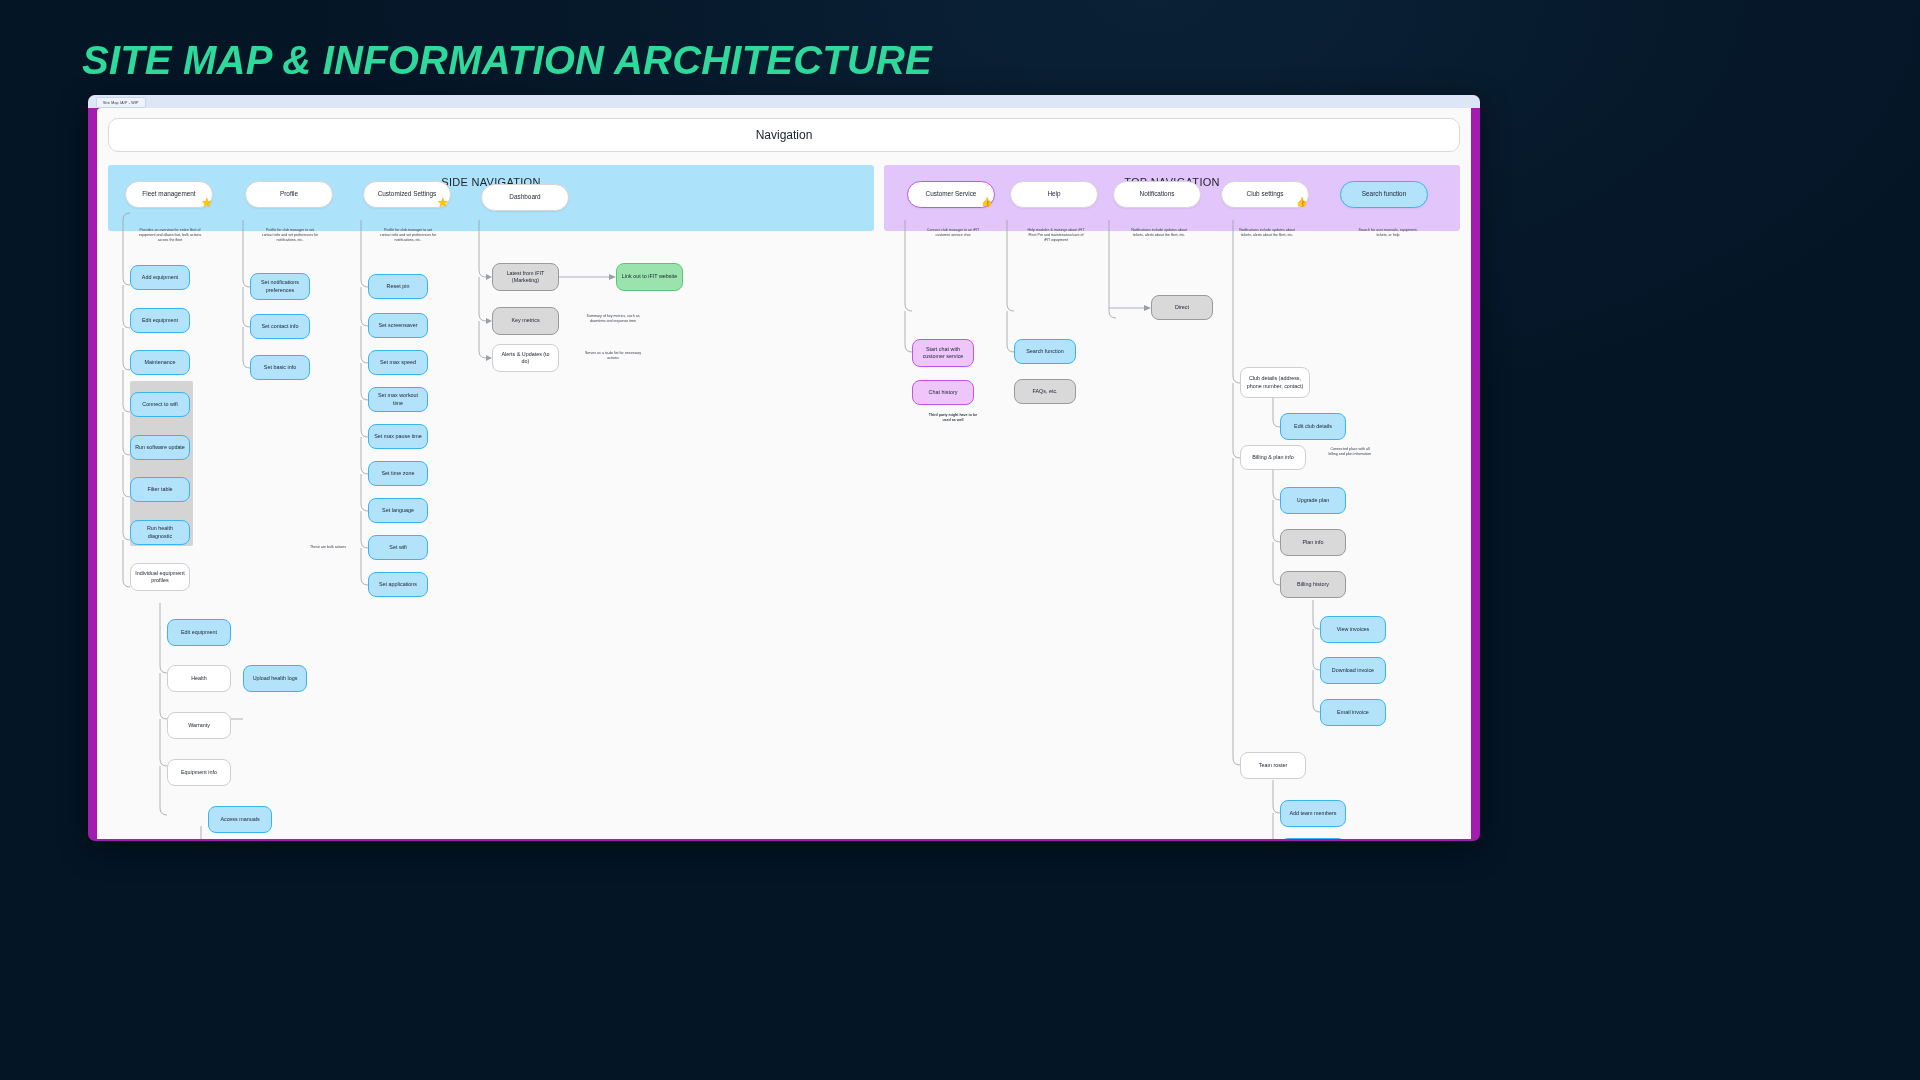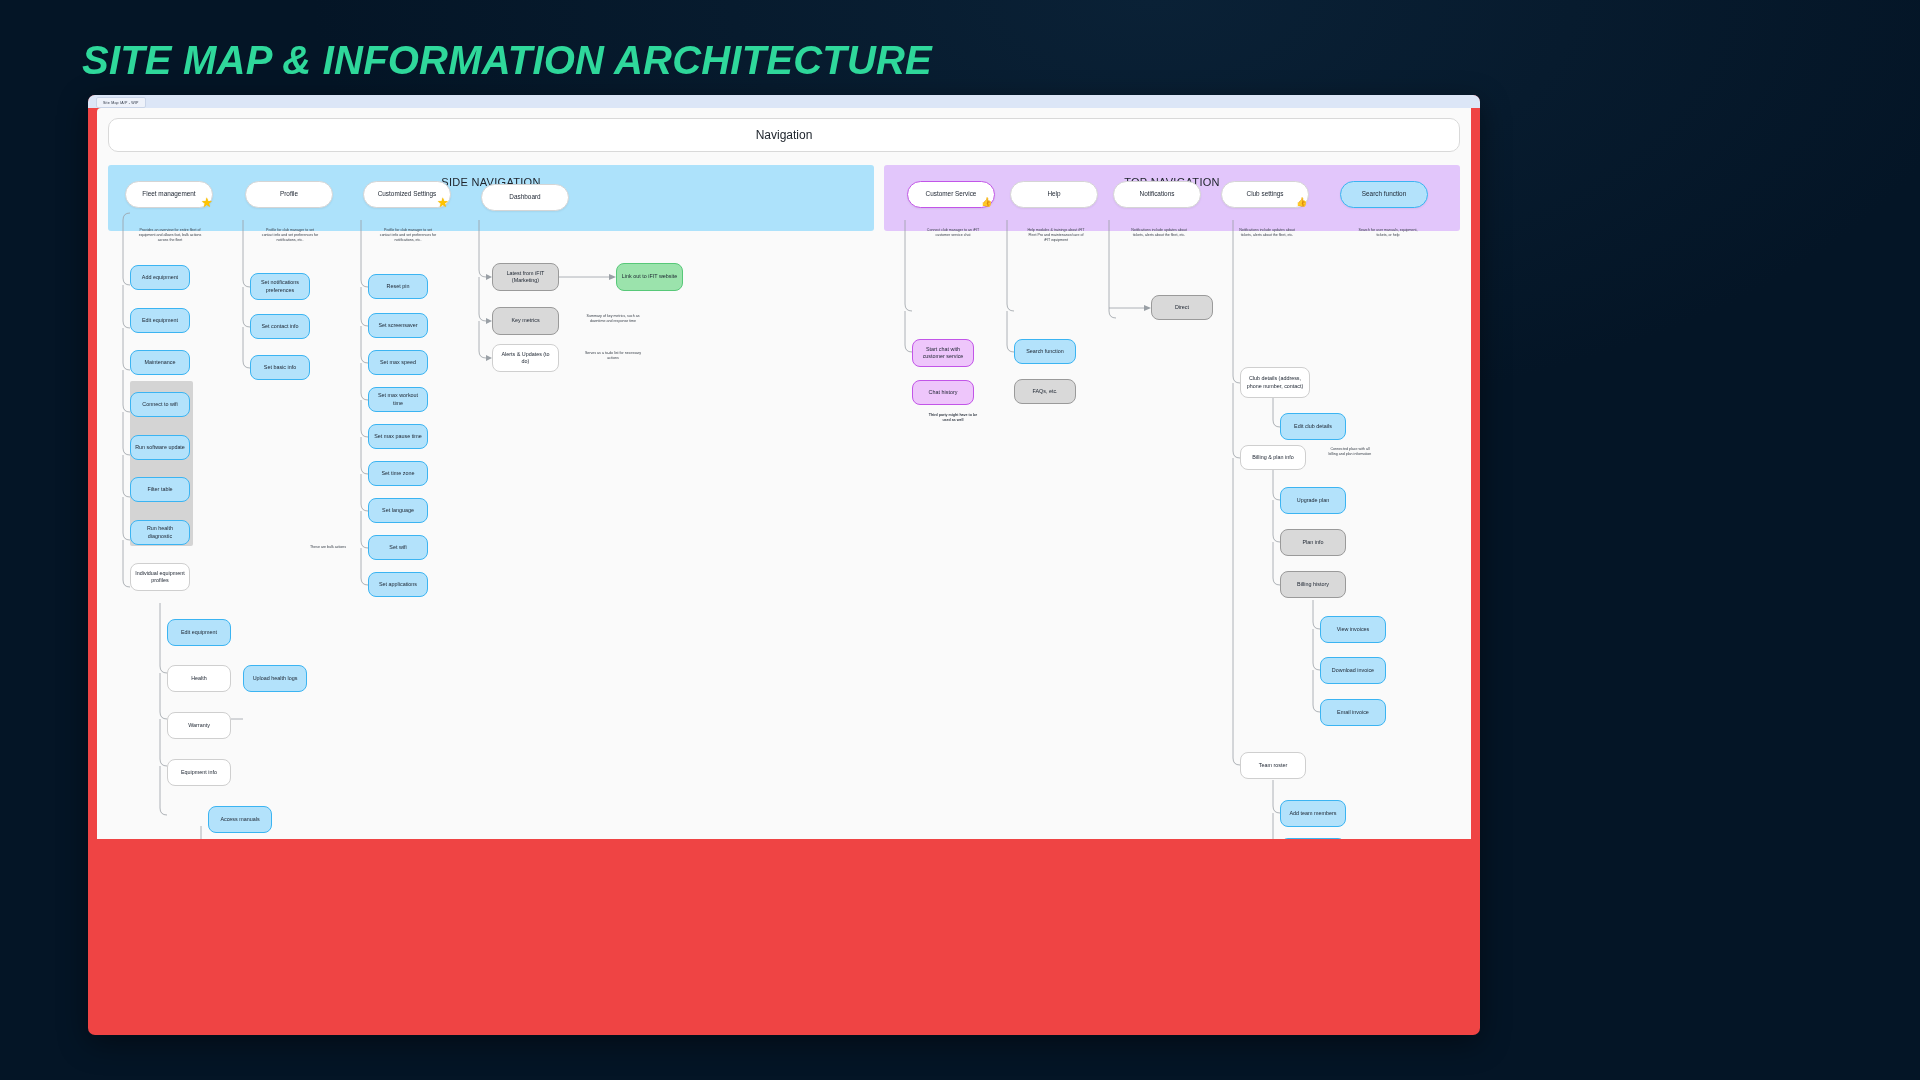--- a/index.html
+++ b/index.html
@@ -23,22 +23,22 @@
     font-weight:bold;
     font-style:italic;
     letter-spacing:0.2px;
     color:#2fd89b;
     white-space:nowrap;
   }
   
   .frame{
     position:absolute;
     left:88px; top:95px;
-    width:1392px; height:940px;
-    background:#ef4444;
+    width:1392px; height:746px;
+    background:#a21caf;
     border-radius:7px;
     box-shadow:0 8px 30px rgba(0,0,0,.45);
     overflow:hidden;
   }
   .frame-tabbar{
     height:13px;
     background:#dce6f7;
     position:relative;
   }
   .frame-tab{

